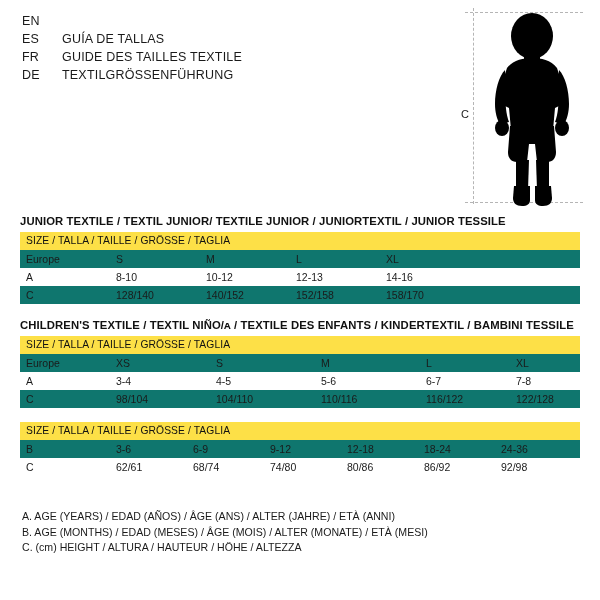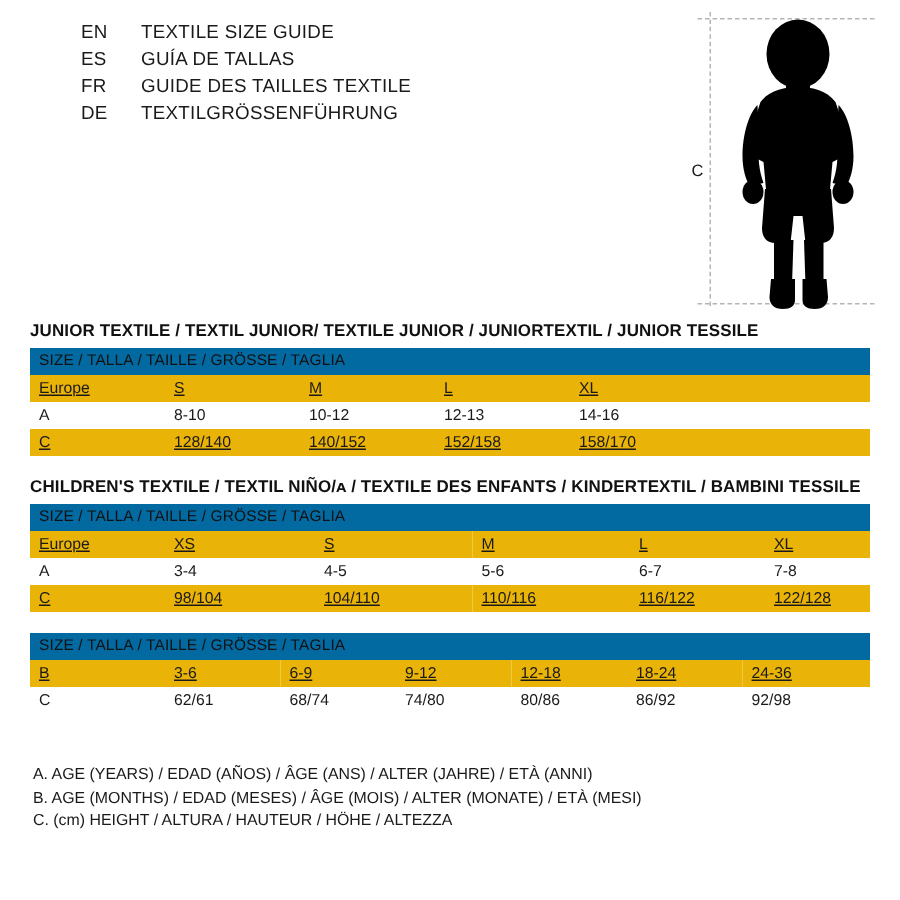--- a/index.html
+++ b/index.html
@@ -22,21 +22,20 @@
     left: 22px;
     top: 14px;
     width: 400px;
   }
   .lang-row {
     display: flex;
     align-items: baseline;
     height: 18px;
     font-size: 12.5px;
     letter-spacing: 0.2px;
-    margin-left: 32px;
   }
   .lang-code {
     width: 40px;
     flex: 0 0 40px;
     font-weight: 400;
   }
   .lang-title {
     font-weight: 400;
   }
 
@@ -99,29 +98,28 @@
     table-layout: fixed;
     font-size: 10.5px;
   }
   table.sz td {
     padding: 3px 0 3px 6px;
     vertical-align: middle;
     line-height: 12px;
     border: none;
   }
   tr.head-row td {
-    background: #0369a1;
+    background: #fde047;
     color: #111;
     font-weight: normal;
     font-size: 10.3px;
     letter-spacing: 0.1px;
   }
   tr.shade td {
-    background: #eab308;
-    text-decoration: underline;
+    background: #0f766e;
   }
   tr.plain td {
     background: #ffffff;
   }
 
   
   .footnotes {
     position: absolute;
     left: 22px;
     top: 509px;
@@ -132,21 +130,20 @@
   .footnotes div {
     white-space: nowrap;
   }
 </style>
 </head>
 <body>
 
 <div class="header">
   <div class="lang-row">
     <span class="lang-code">EN</span>
-    <span class="lang-title">TEXTILE SIZE GUIDE</span>
   </div>
   <div class="lang-row">
     <span class="lang-code">ES</span>
     <span class="lang-title">GUÍA DE TALLAS</span>
   </div>
   <div class="lang-row">
     <span class="lang-code">FR</span>
     <span class="lang-title">GUIDE DES TAILLES TEXTILE</span>
   </div>
   <div class="lang-row">

